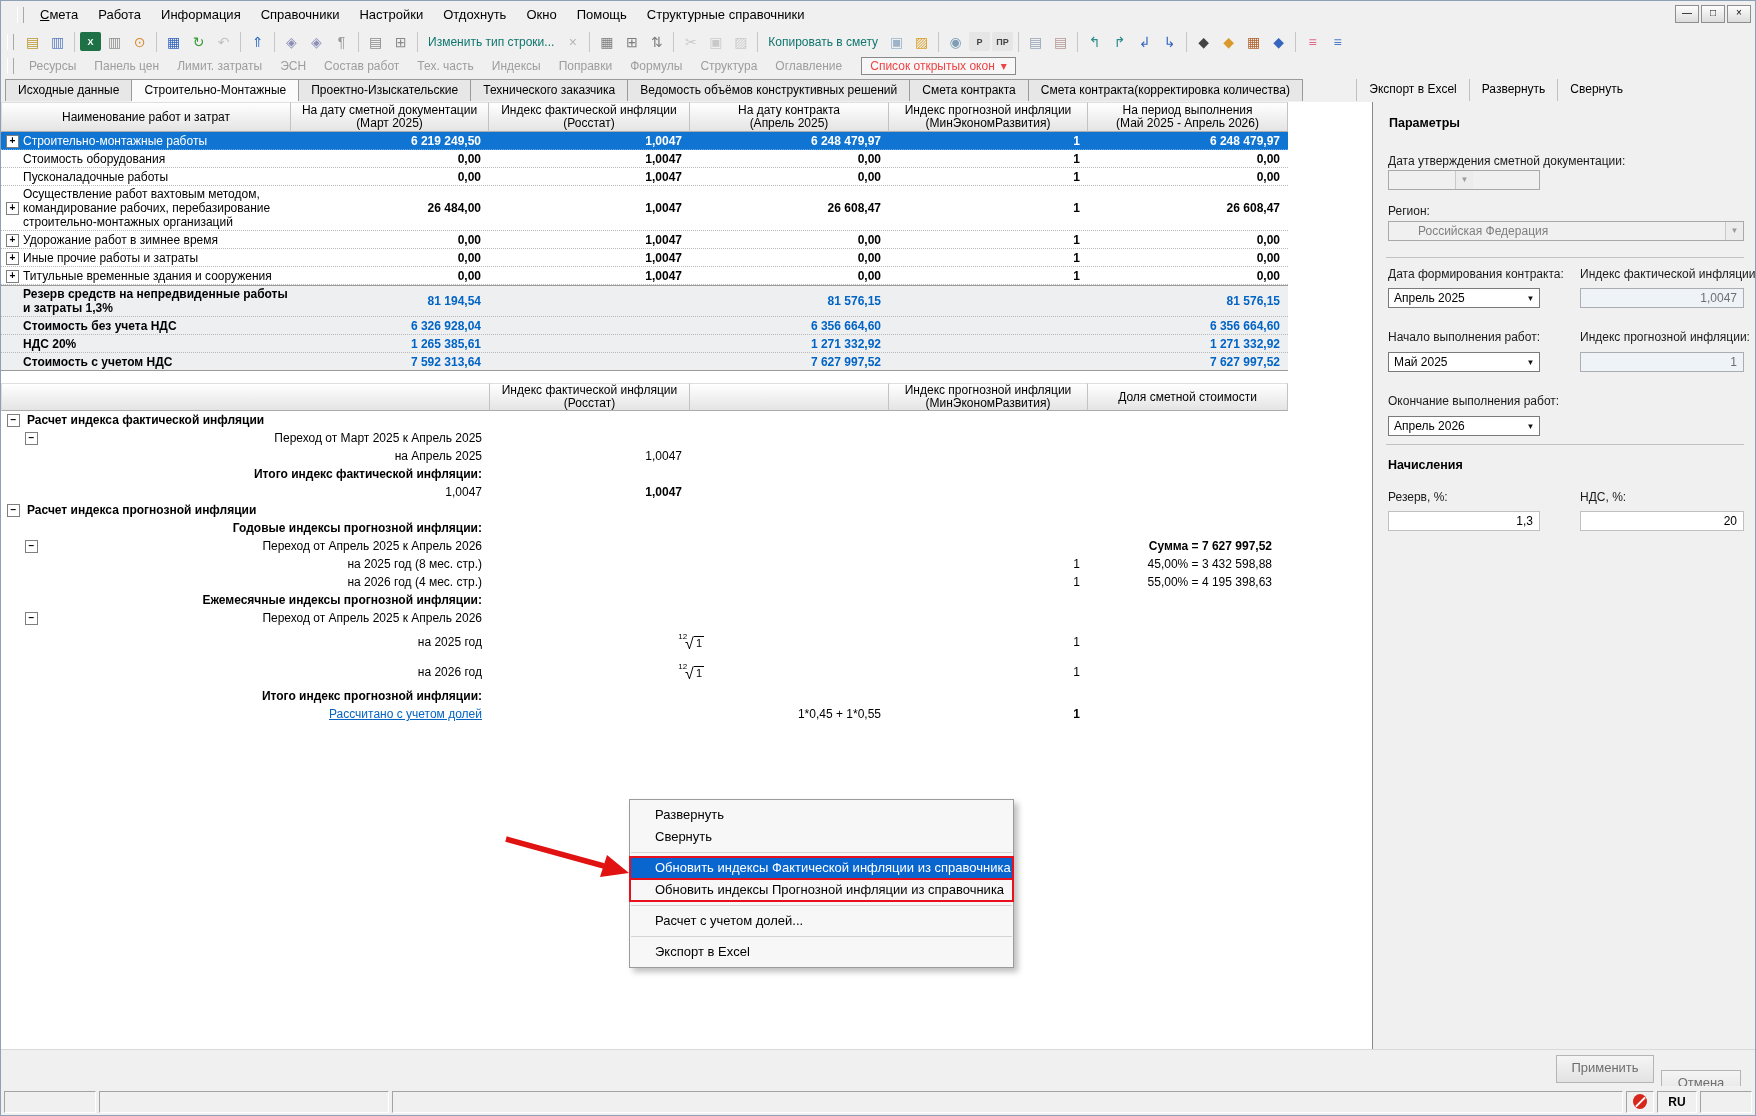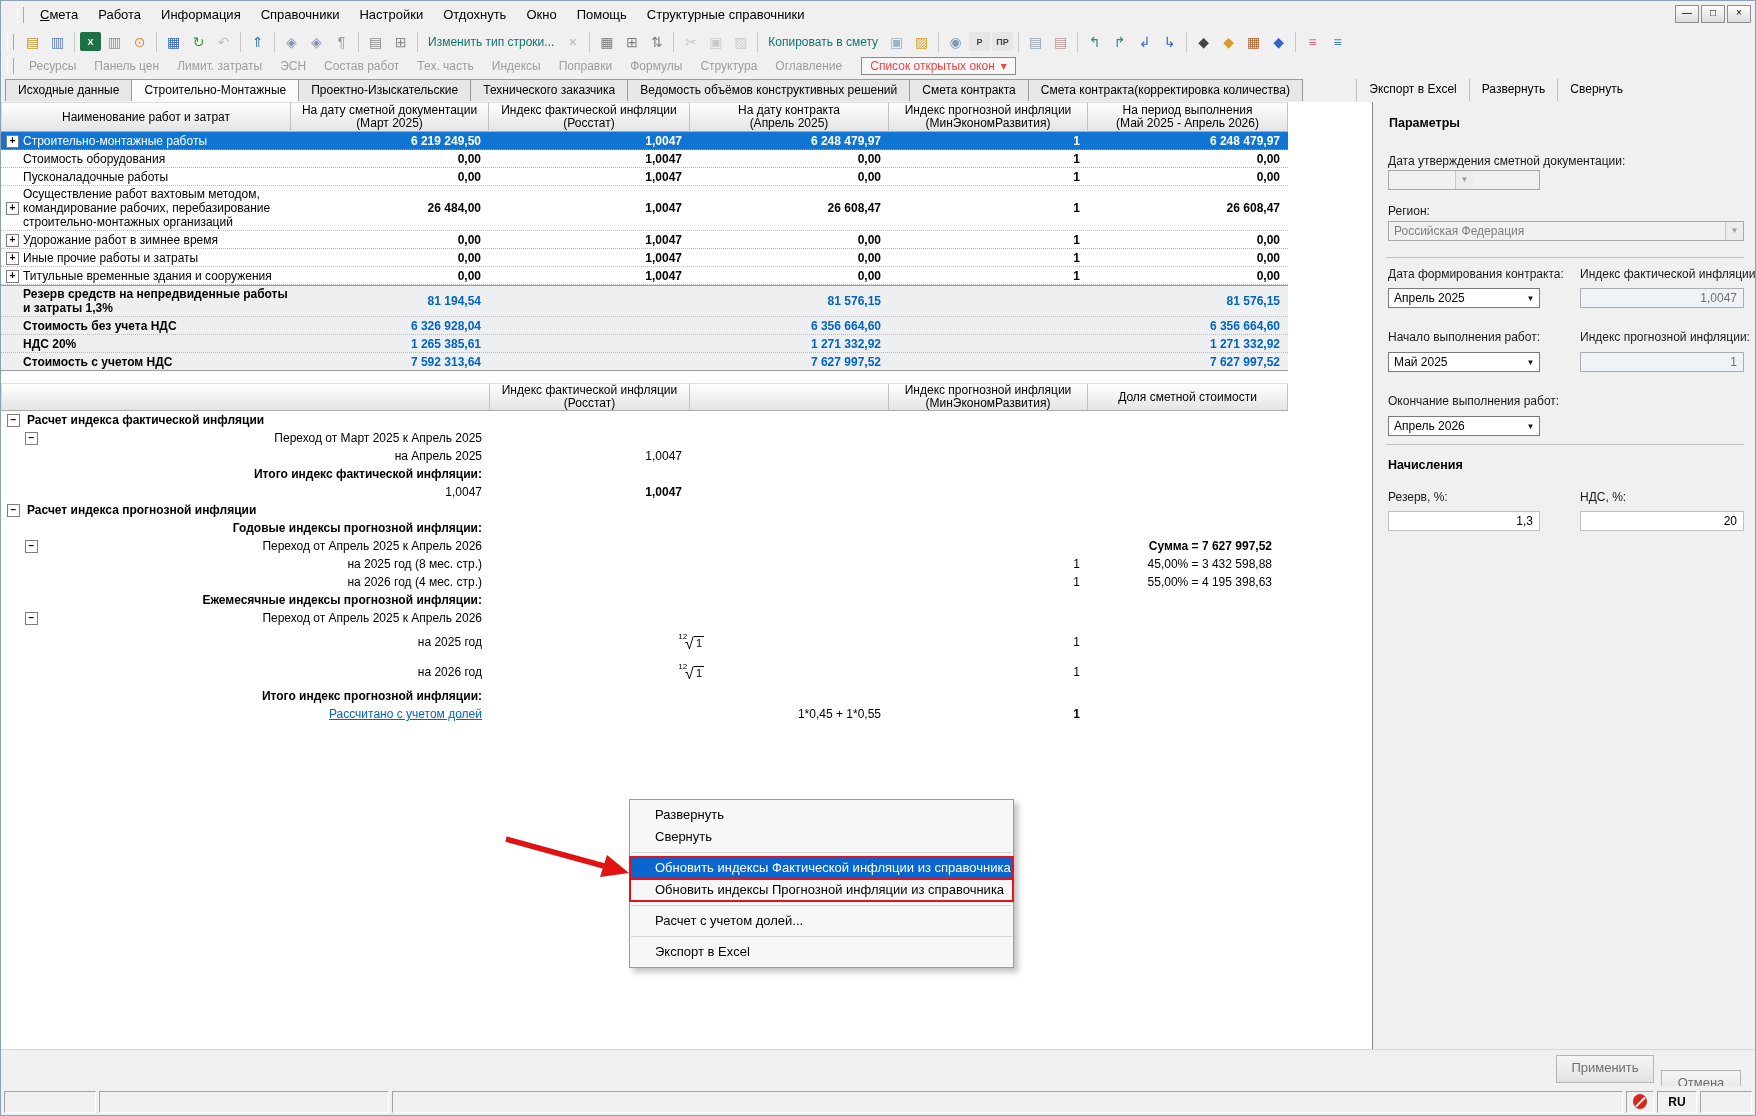--- a/index.html
+++ b/index.html
@@ -476,21 +476,21 @@
 <div class="abs" id="params">
   <div class="abs ptitle" style="left:16px;top:14px;">Параметры</div>
 
   <div class="abs plabel" style="left:15px;top:52px;">Дата утверждения сметной документации:</div>
   <div class="abs combo dis" style="left:15px;top:68px;width:152px;flex-direction:column;">
     <span class="ctext">Март 2025</span>
     <span class="cbtn">▼</span>
   </div>
 
   <div class="abs plabel" style="left:15px;top:102px;">Регион:</div>
-  <div class="abs combo dis" style="left:15px;top:119px;width:356px;">
+  <div class="abs combo dis" style="left:15px;top:119px;width:356px;padding-left:24px;">
     <span class="ctext">Российская Федерация</span>
     <span class="cbtn">▼</span>
   </div>
 
   <div class="abs phr" style="left:13px;top:155px;width:358px;"></div>
 
   <div class="abs plabel" style="left:15px;top:165px;">Дата формирования контракта:</div>
   <div class="abs combo" style="left:15px;top:186px;width:152px;">
     <span class="ctext">Апрель 2025</span>
     <span class="cbtn">▼</span>

